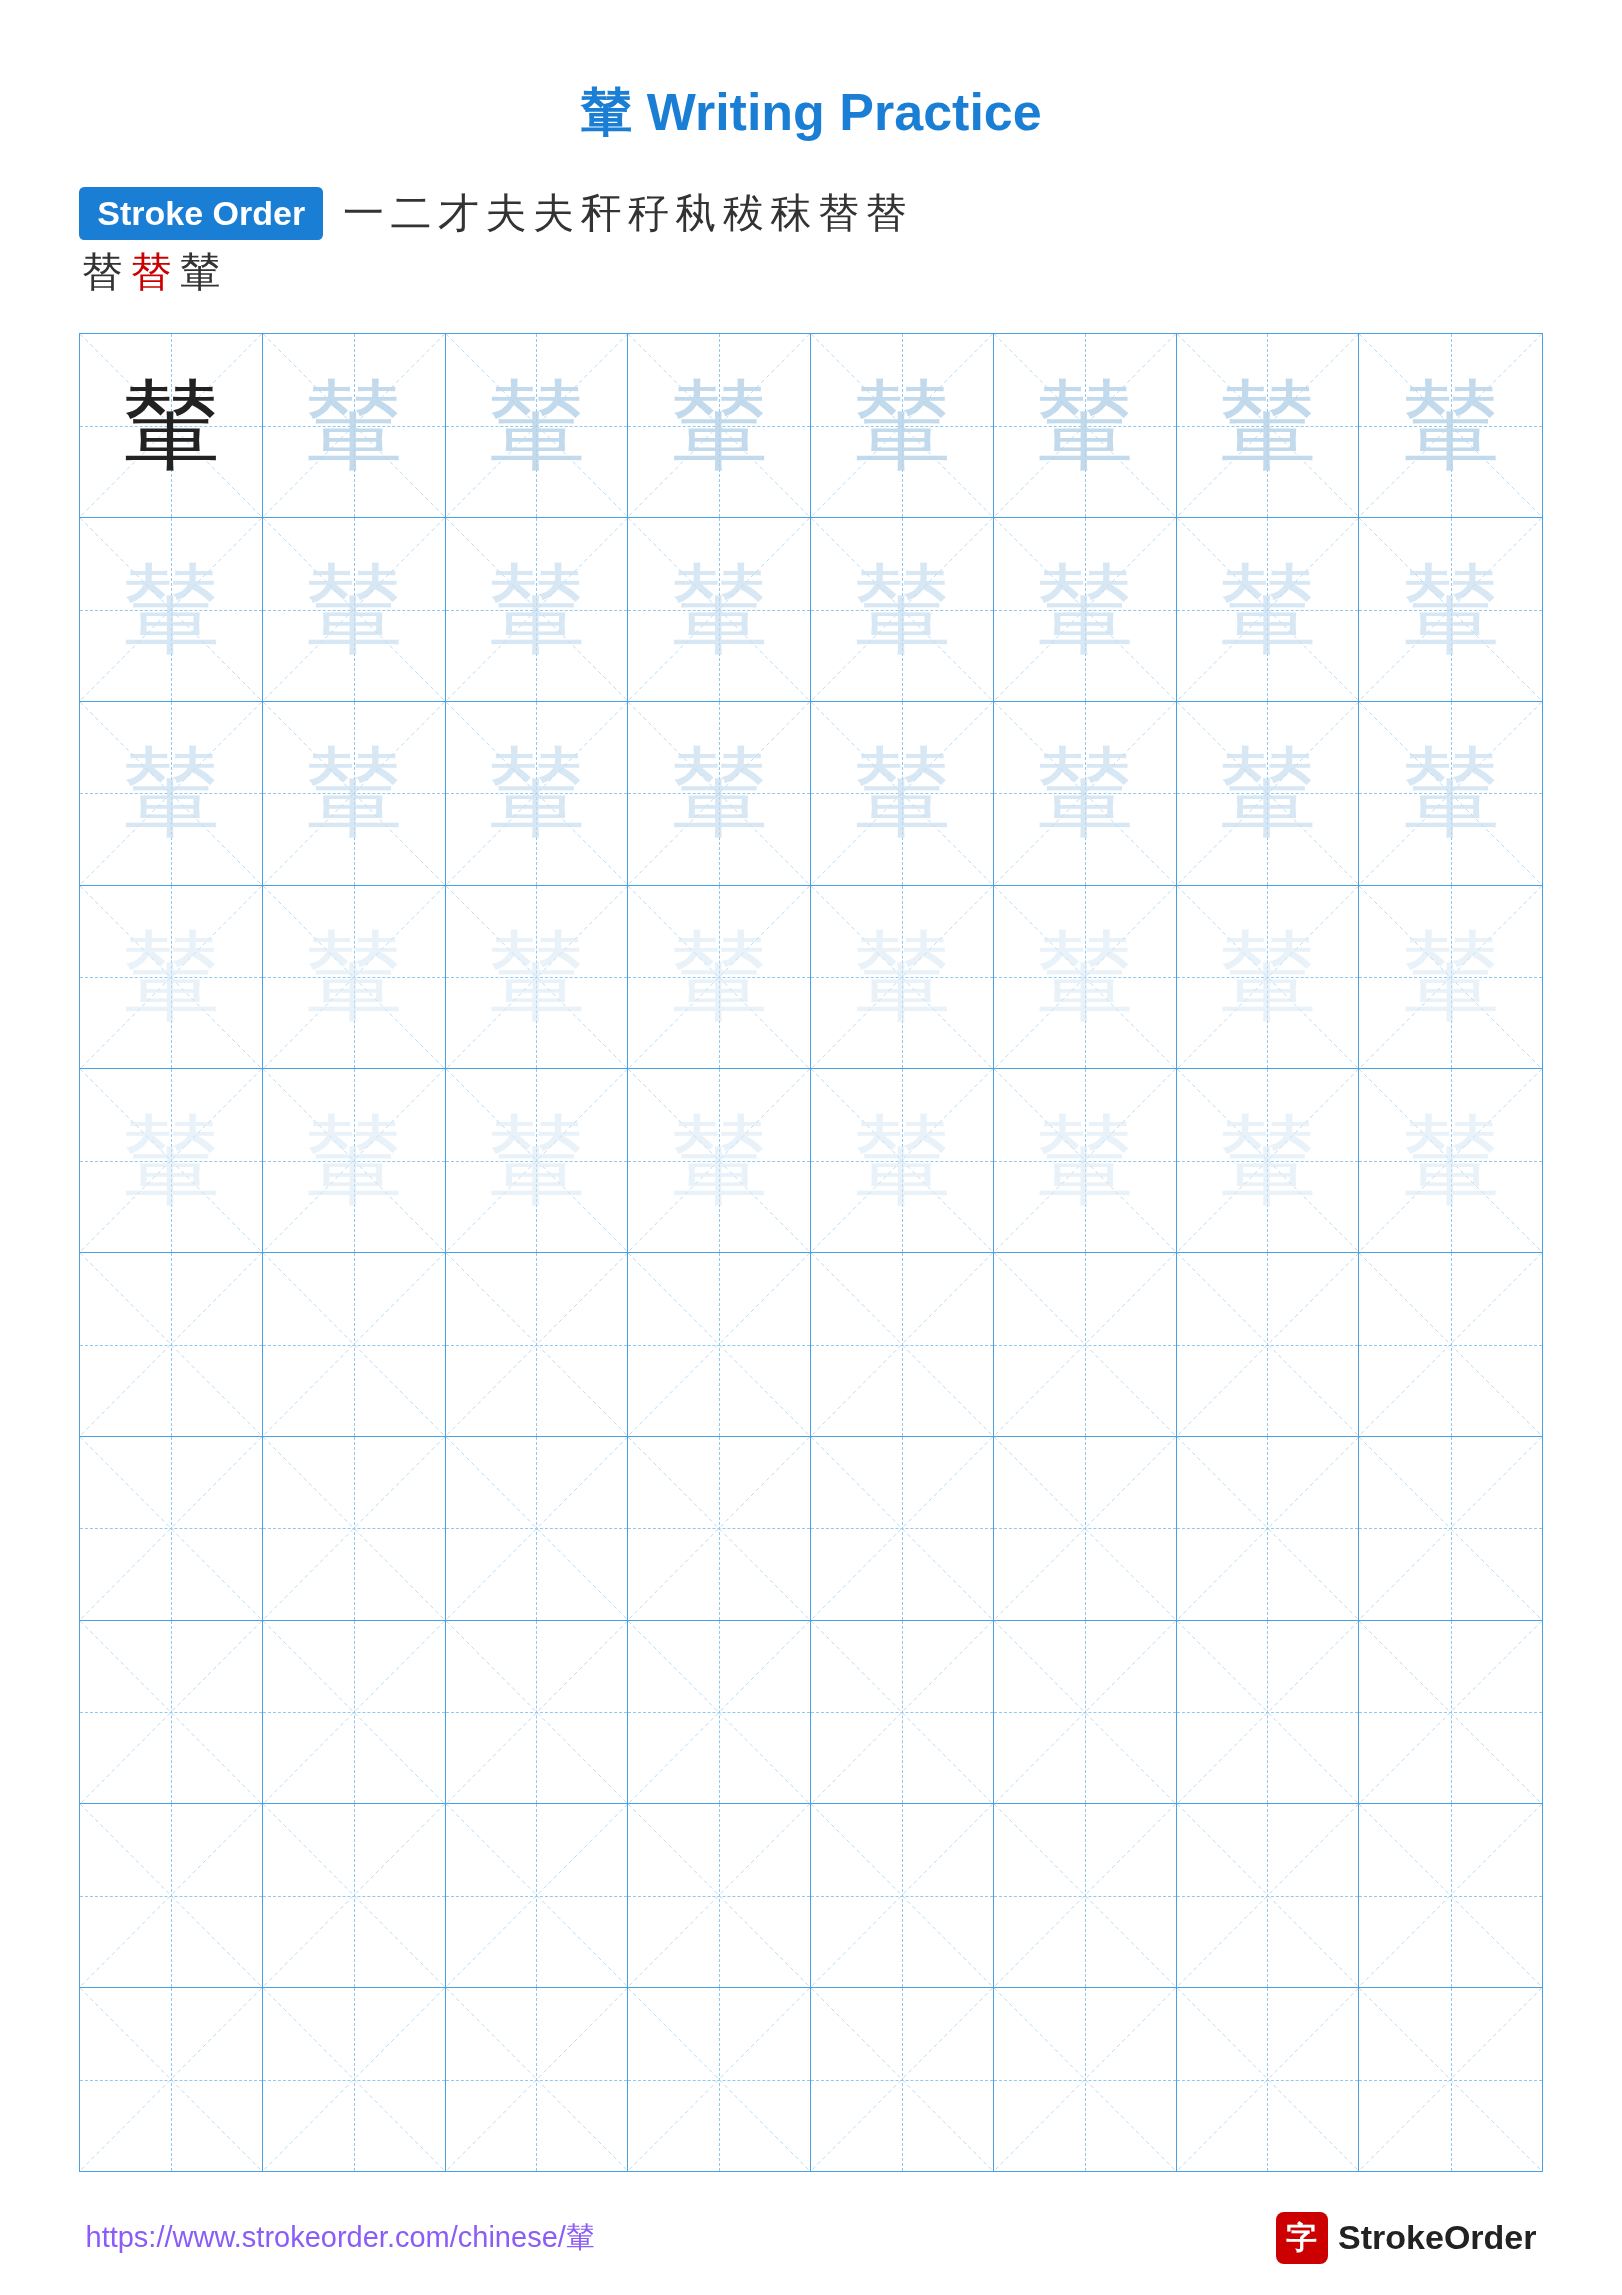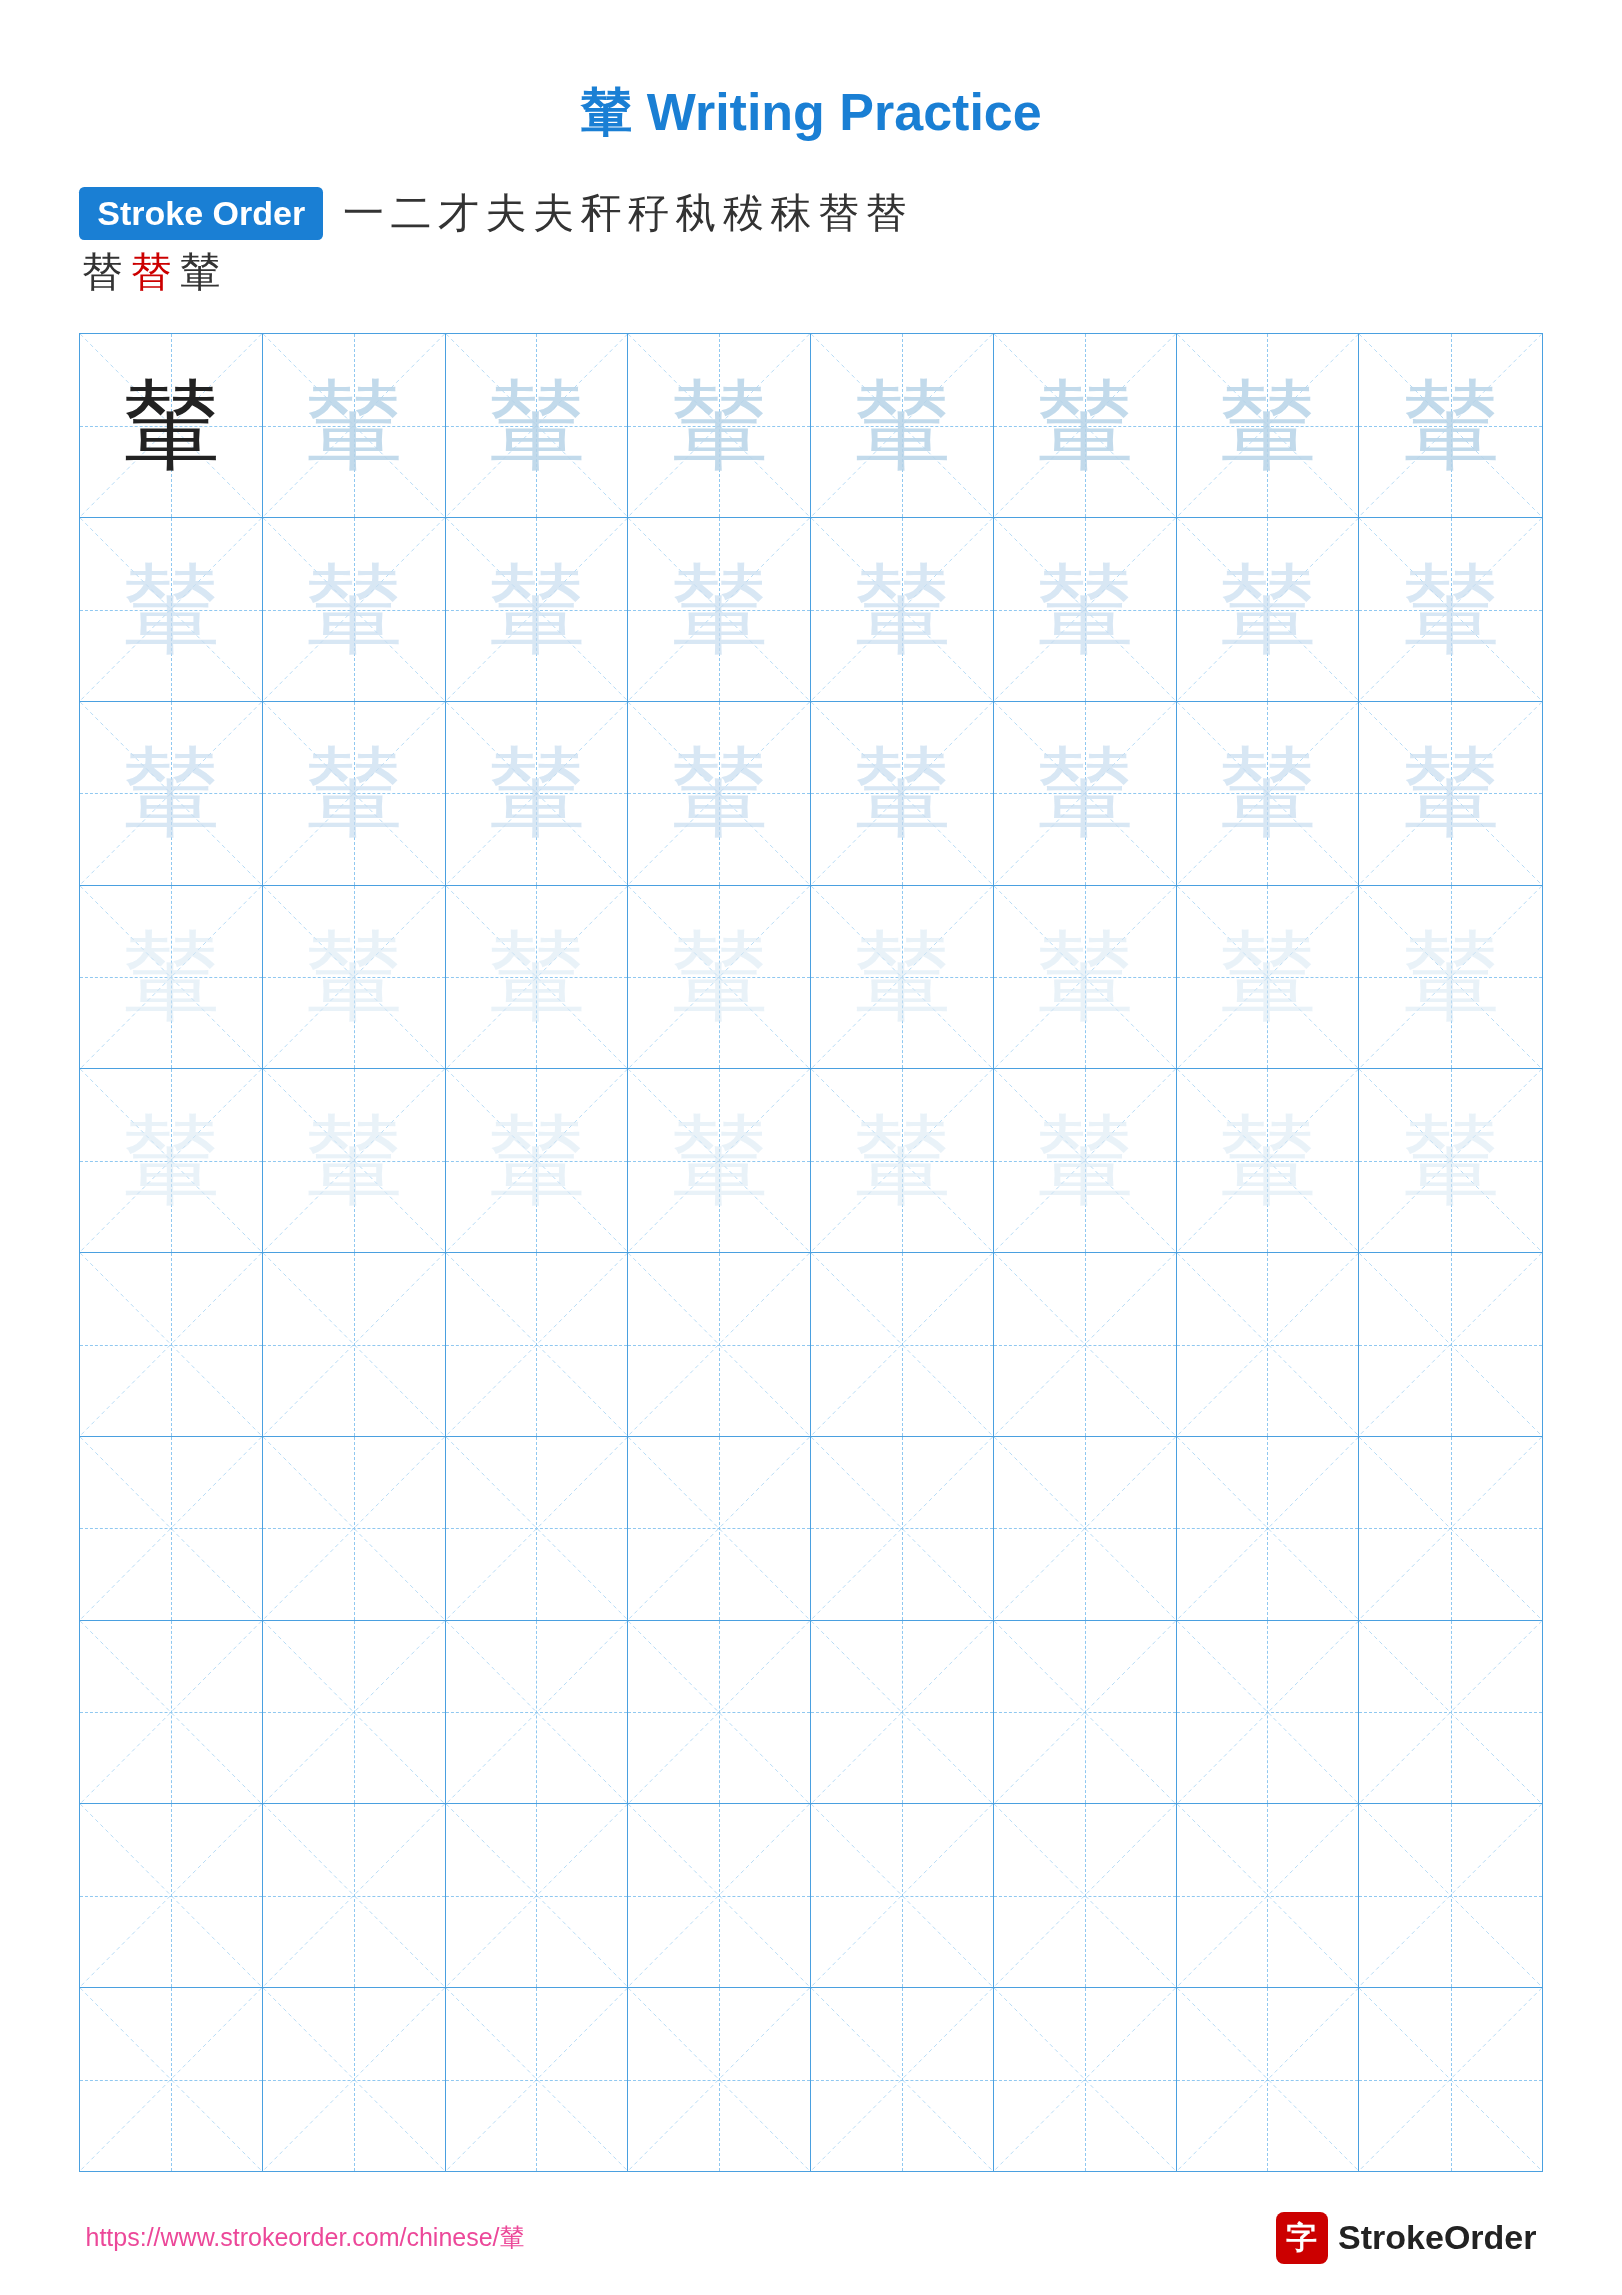--- a/index.html
+++ b/index.html
@@ -145,22 +145,22 @@
     
     .footer {
       display: flex;
       justify-content: space-between;
       align-items: center;
       margin-top: 39px;
       padding: 0 6.5px;
     }
 
     .footer-url {
-      color: #ec4899;
-      font-size: 25px;
+      color: #8b5cf6;
+      font-size: 29px;
       font-family: sans-serif;
       text-decoration: none;
       text-align: center;
     }
 
     .footer-brand {
       display: flex;
       align-items: center;
       gap: 10.5px;
     }

